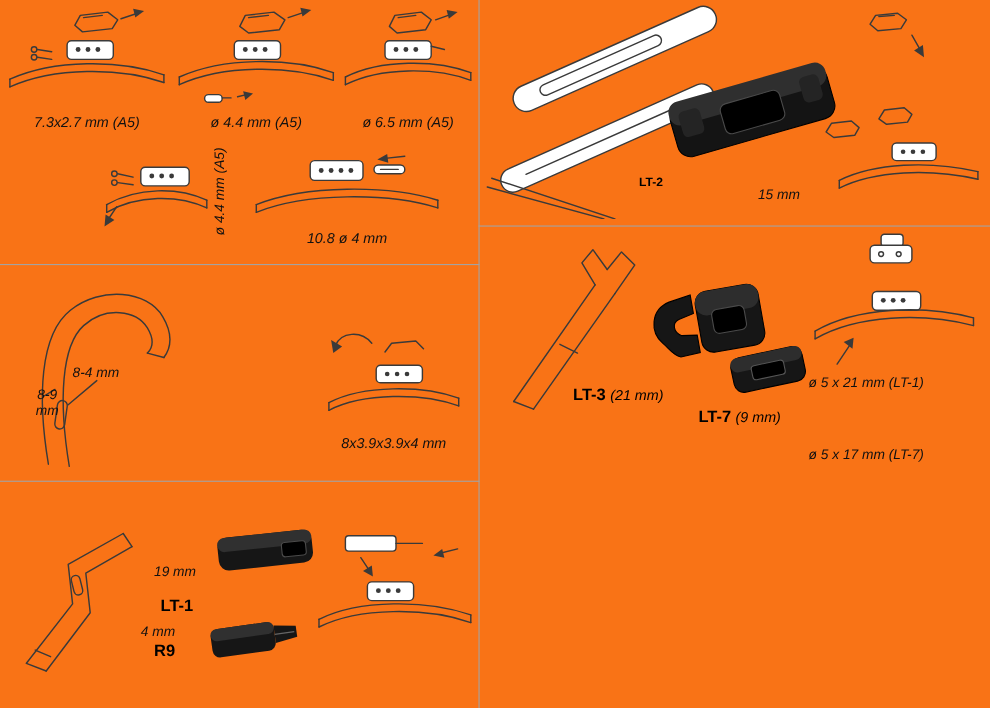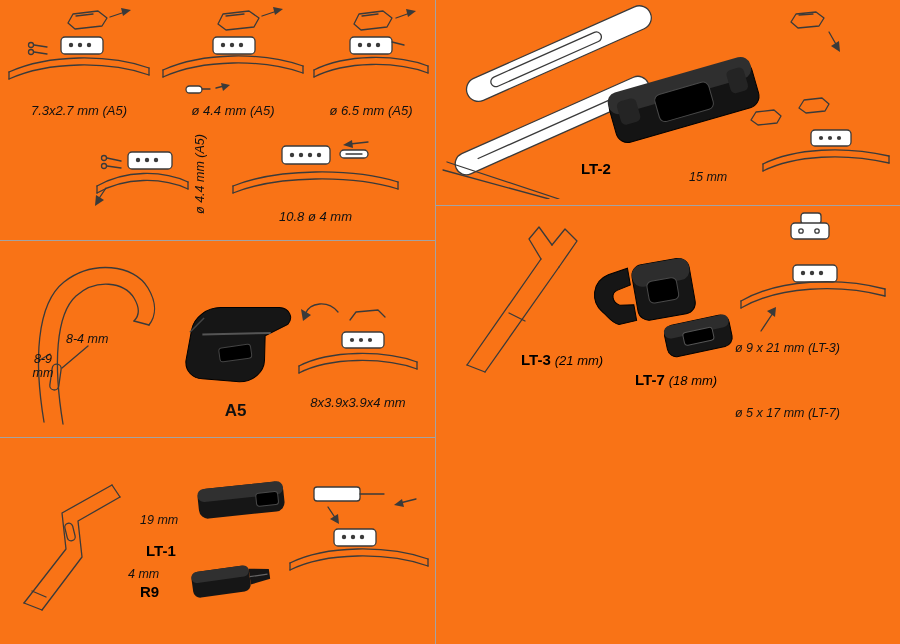--- a/index.html
+++ b/index.html
@@ -14,21 +14,21 @@
   .lnf { fill:#ffffff; stroke:#3a3a3a; stroke-width:1.3; stroke-linejoin:round; }
   .dot { fill:#3a3a3a; }
   .arr { fill:#3a3a3a; }
 
   figure { margin:0; padding:0; position:absolute; display:flex; flex-direction:column; align-items:center; }
   .cap   { font:italic 13px "Liberation Sans", sans-serif; color:#111; text-align:center; margin-top:1px; white-space:nowrap; }
   .lbl   { position:absolute; font:italic 12.5px "Liberation Sans", sans-serif; color:#111; white-space:nowrap; }
   .lbl.wrap { white-space:normal; text-align:center; }
   .blabel { position:absolute; font:bold 15px "Liberation Sans", sans-serif; color:#000; white-space:nowrap; }
   .blabel .sz { font:italic 13px "Liberation Sans", sans-serif; font-weight:normal; margin-left:4px; }
-  .blabel.big { font-size:15px; }
+  .blabel.big { font-size:11px; }
   .vlabel { position:absolute; width:95px; height:95px; display:flex; align-items:center; justify-content:center; }
   .vlabel span { transform:rotate(-90deg); white-space:nowrap; font:italic 12.5px "Liberation Sans", sans-serif; }
   .capname { font:bold 17px "Liberation Sans", sans-serif; font-style:normal; margin-top:3px; }
 </style>
 </head>
 <body>
 
 <div class="stage">
 
   <div class="panel" id="panel-tl" style="left:0;top:0;width:435px;height:240px;">
@@ -194,31 +194,20 @@
       </g>
       <g>
         <line class="ln" x1="32" y1="116" x2="42" y2="110"></line>
         <line class="ln" x1="80" y1="102" x2="54" y2="124"></line>
       </g>
     </svg>
 
     <div class="lbl wrap" style="left:24px;top:112px;width:38px;">8-9 mm</div>
     <div class="lbl" style="left:66px;top:92px;">8-4 mm</div>
 
-    <figure style="left:168px;top:50px;width:135px;">
-      <svg width="135" height="108" viewBox="0 0 135 108">
-        <g transform="rotate(-8 67 54)">
-          <path d="M16,64 L26,34 C30,22 44,14 58,16 L116,24 C126,26 129,36 122,42 L98,50 L94,74 C92,86 80,94 66,92 L30,84 C20,82 14,74 16,64 Z" fill="#161616" stroke="#000"></path>
-          <path d="M36,40 L104,48" stroke="#555" stroke-width="2" fill="none"></path>
-          <rect x="50" y="56" width="32" height="14" rx="3" fill="#000" stroke="#444"></rect>
-          <path d="M24,36 L40,24" stroke="#444" stroke-width="1.5" fill="none"></path>
-        </g>
-      </svg>
-      <figcaption class="cap capname">A5</figcaption>
-    </figure>
 
     <figure style="left:294px;top:56px;width:128px;">
       <svg width="128" height="98" viewBox="0 0 128 98">
         <g>
           <path class="ln" d="M44,16 C34,4 16,6 11,18"></path>
           <polygon class="arr" points="9,25 7,13 17,19"></polygon>
         </g>
         <g>
           <path class="ln" d="M56,24 l6,-8 22,-2 7,7"></path>
         </g>
@@ -387,21 +376,21 @@
         <rect x="8" y="16" width="66" height="32" rx="9" fill="#161616" stroke="#000"></rect>
         <rect x="8" y="16" width="66" height="13" rx="6.5" fill="#2d2d2d"></rect>
         <rect x="26" y="26" width="30" height="13" rx="3" fill="#000" stroke="#555"></rect>
       </g>
     </svg>
 
     <div class="blabel" style="left:86px;top:146px;">
       <span>LT-3</span><span class="sz">(21 mm)</span>
     </div>
     <div class="blabel" style="left:200px;top:166px;">
-      <span>LT-7</span><span class="sz">(18 mm)</span>
+      <span>LT-7</span><span class="sz">(9 mm)</span>
     </div>
 
     <svg class="abs" style="left:296px;top:4px;" width="160" height="130" viewBox="0 0 160 130">
       <g>
         <rect class="lnf" x="70" y="4" width="20" height="11" rx="3"></rect>
         <rect class="lnf" x="60" y="14" width="38" height="16" rx="4"></rect>
         <circle class="ln" cx="70" cy="22" r="2.2"></circle>
         <circle class="ln" cx="86" cy="22" r="2.2"></circle>
       </g>
       <g>
@@ -415,21 +404,21 @@
         <path class="ln" d="M10,99 C48,77 108,75 154,87"></path>
         <line class="ln" x1="10" y1="92" x2="10" y2="99"></line>
         <line class="ln" x1="154" y1="80" x2="154" y2="87"></line>
       </g>
       <g>
         <line class="ln" x1="30" y1="122" x2="42" y2="104"></line>
         <polygon class="arr" points="45,98 36,102 44,108"></polygon>
       </g>
     </svg>
 
-    <div class="lbl" style="left:300px;top:136px;">ø 9 x 21 mm (LT-3)</div>
+    <div class="lbl" style="left:300px;top:136px;">ø 5 x 21 mm (LT-1)</div>
     <div class="lbl" style="left:300px;top:153px;margin-top:48px;">ø 5 x 17 mm (LT-7)</div>
   </div>
 
   <div class="divider" style="left:435px;top:0;width:1px;height:644px;"></div>
   <div class="divider" style="left:0;top:240px;width:436px;height:1px;"></div>
   <div class="divider" style="left:0;top:437px;width:436px;height:1px;"></div>
   <div class="divider" style="left:435px;top:205px;width:465px;height:1px;"></div>
 
 </div>
 

